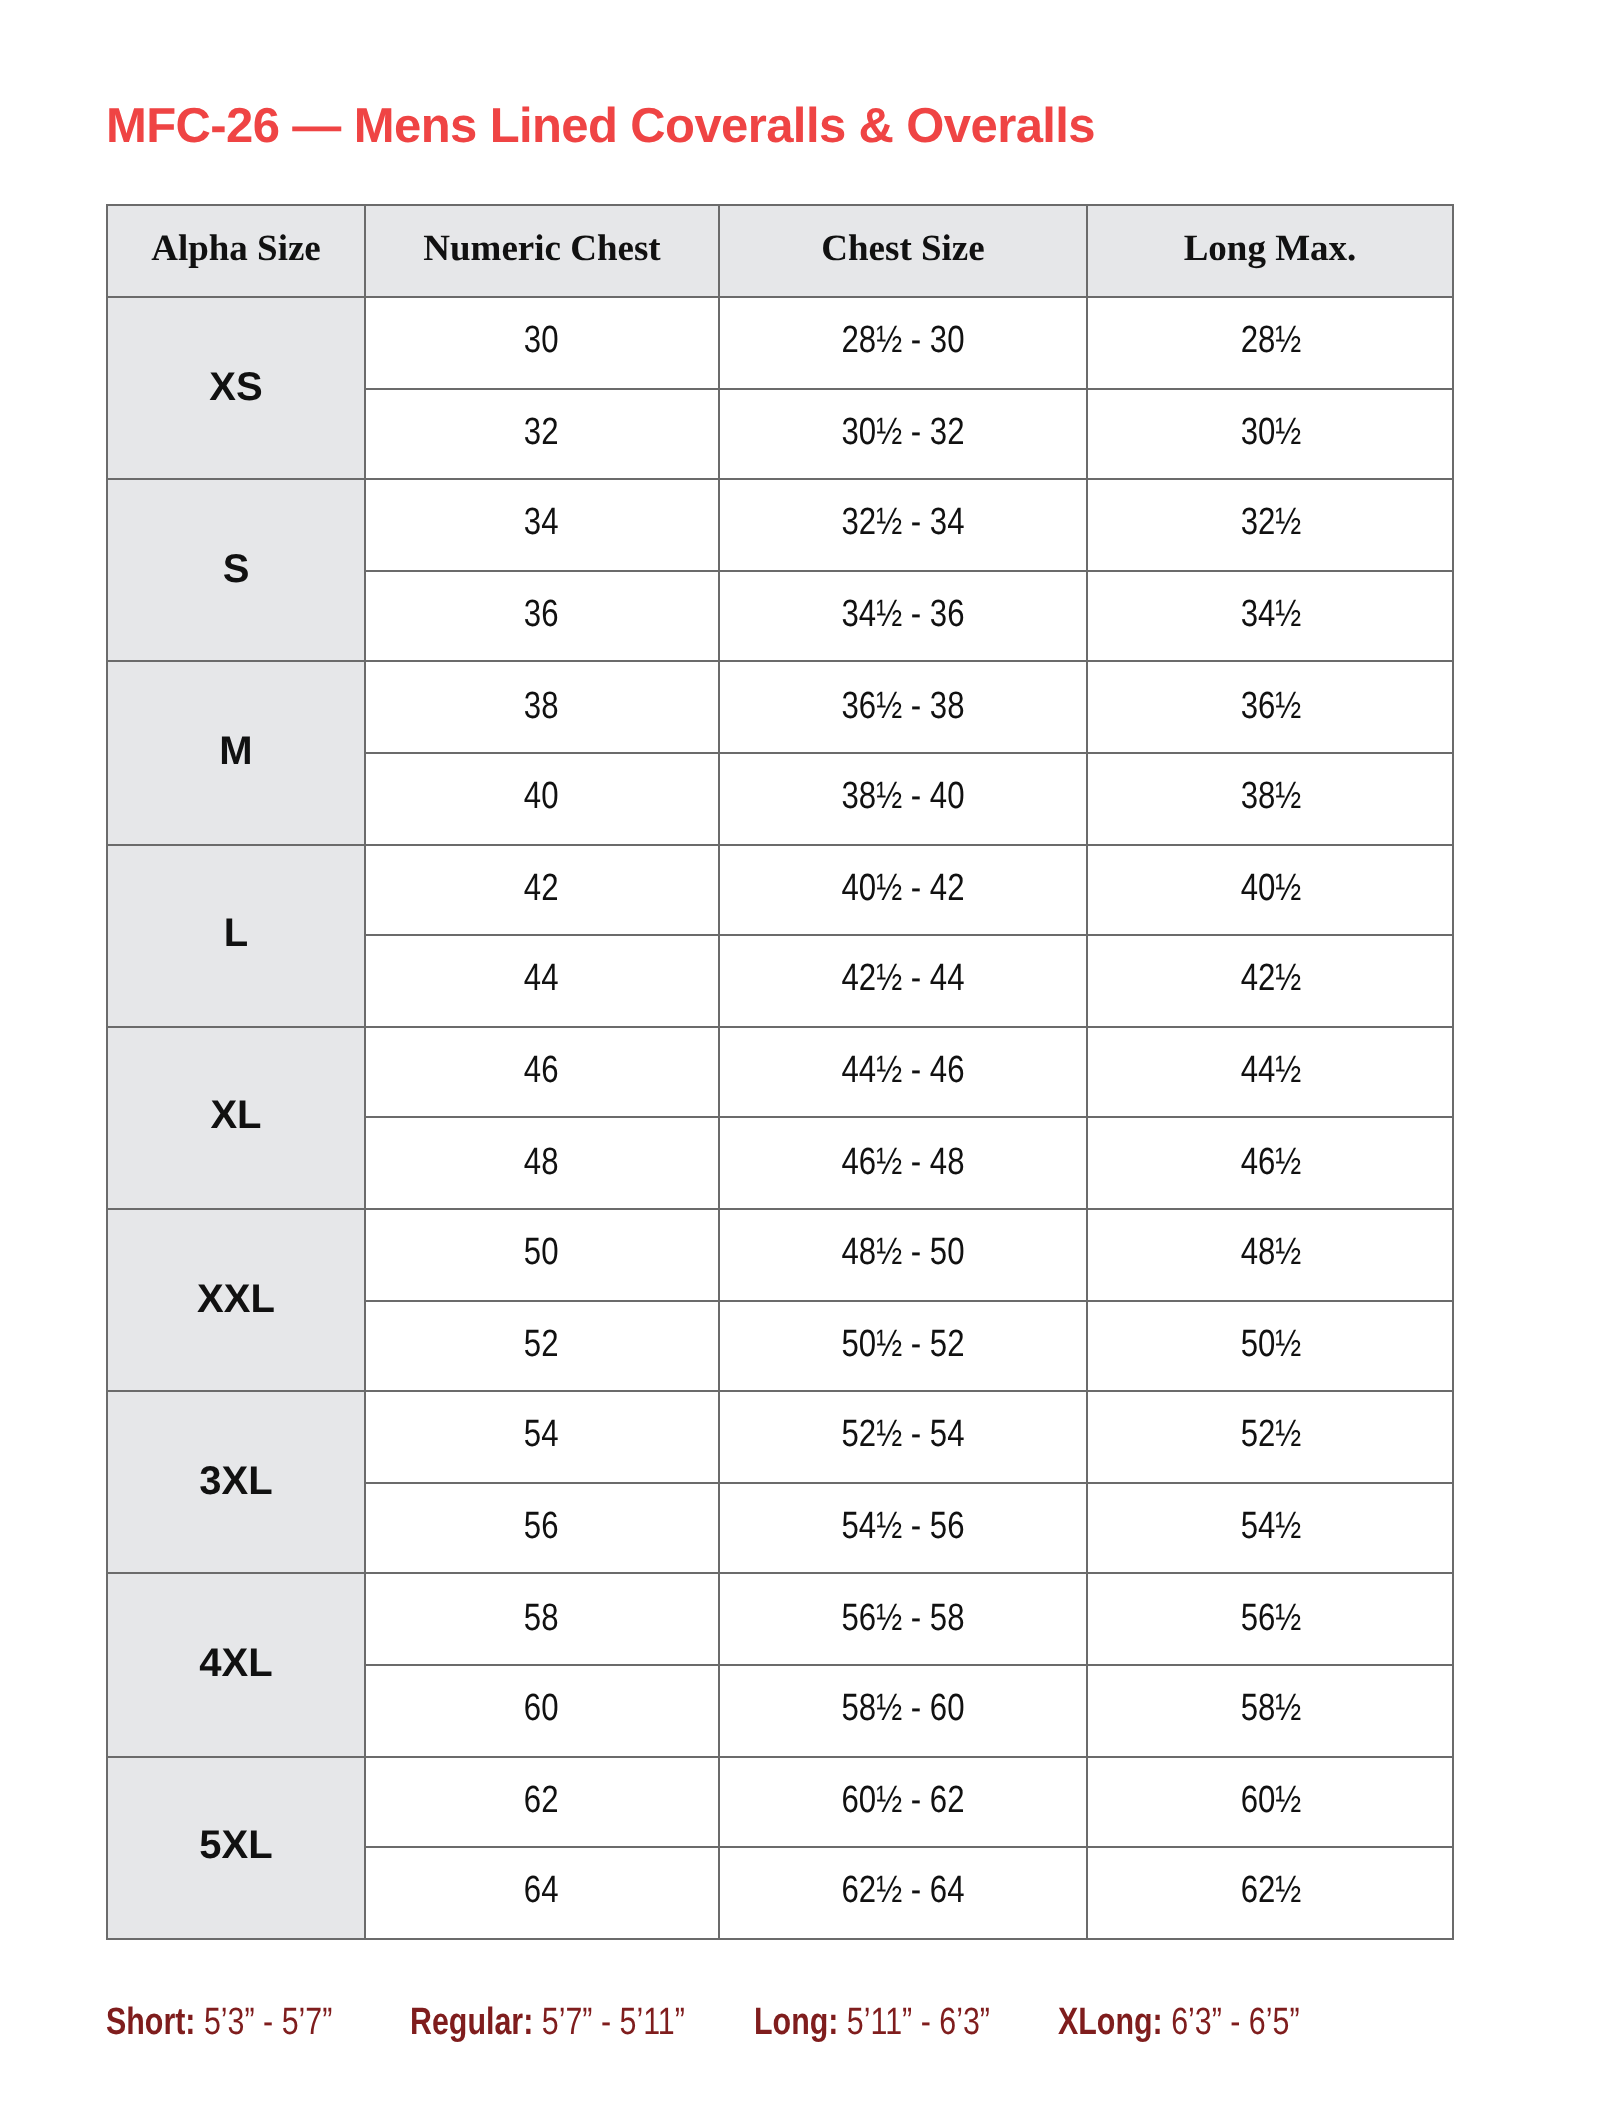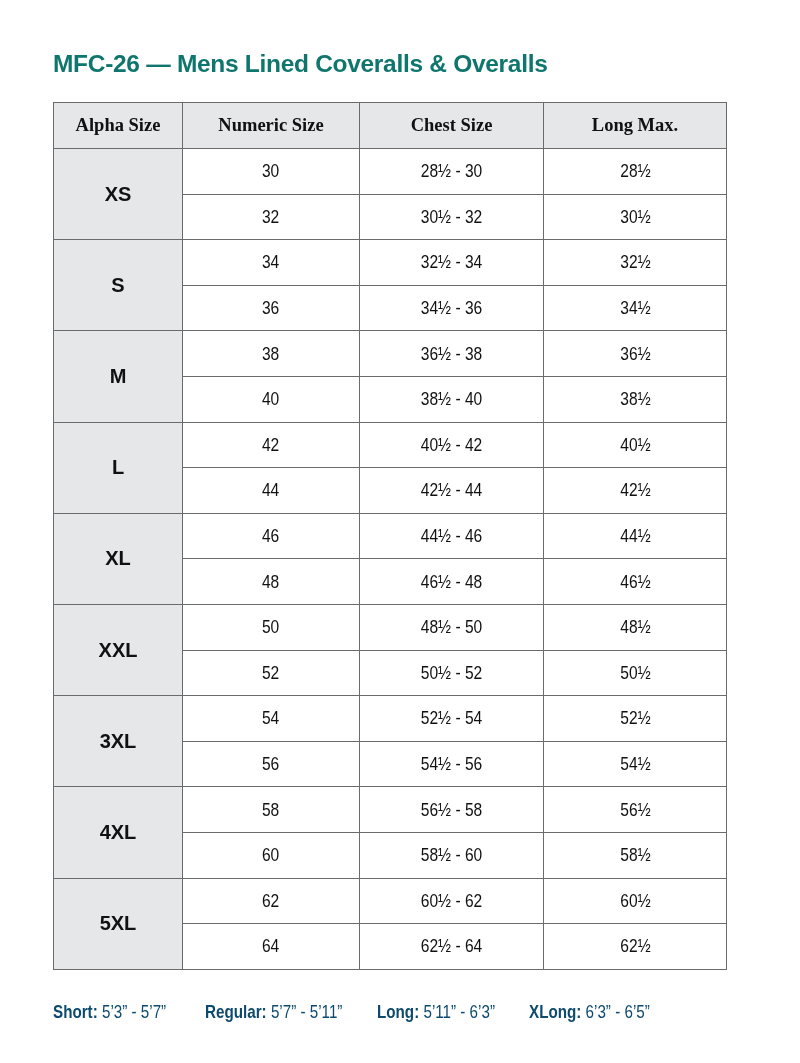--- a/index.html
+++ b/index.html
@@ -17,21 +17,21 @@
     }
     .page-title {
       position: absolute;
       left: 53px;
       top: 50px;
       margin: 0;
       font-family: "Liberation Sans", sans-serif;
       font-weight: bold;
       font-size: 24.5px;
       letter-spacing: -0.3px;
-      color: #0f766e;
+      color: #ef4444;
       white-space: nowrap;
       text-align: center;
     }
     table.size-table {
       position: absolute;
       left: 53px;
       top: 102px;
       width: 673px;
       border-collapse: collapse;
       table-layout: fixed;
@@ -74,21 +74,21 @@
     .col-chest { width: 184px; }
     .col-waist { width: 183px; }
 
     .footer {
       position: absolute;
       left: 53px;
       top: 1001px;
       width: 700px;
       height: 30px;
       font-size: 19px;
-      color: #0c4a6e;
+      color: #7f1d1d;
       white-space: nowrap;
     }
     .fit-item {
       position: absolute;
       top: 0;
       display: inline-block;
       transform: scaleX(0.80);
       transform-origin: left center;
     }
     .fit-label {
@@ -106,21 +106,21 @@
 <table class="size-table">
   <colgroup>
     <col class="col-alpha">
     <col class="col-numeric">
     <col class="col-chest">
     <col class="col-waist">
   </colgroup>
   <thead>
     <tr>
       <th>Alpha Size</th>
-      <th>Numeric Size</th>
+      <th>Numeric Chest</th>
       <th>Chest Size</th>
       <th>Long Max.</th>
     </tr>
   </thead>
   <tbody id="size-body">
       <tr>
         <td class="alpha" rowspan="2">XS</td>
         <td><span class="narrow">30</span></td>
         <td><span class="narrow">28½ - 30</span></td>
         <td><span class="narrow">28½</span></td>

